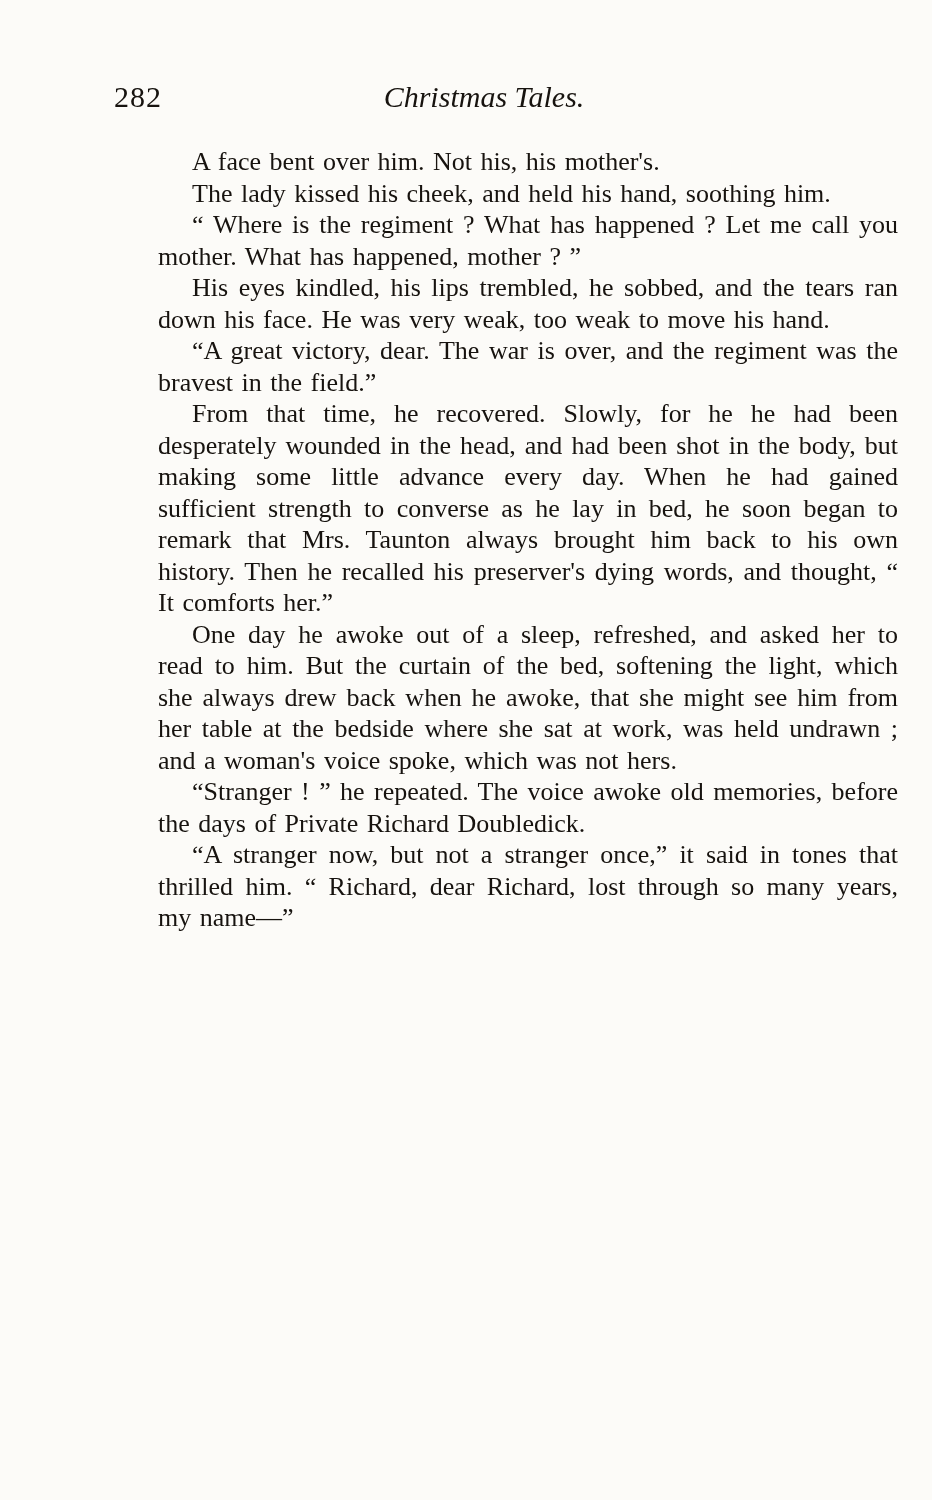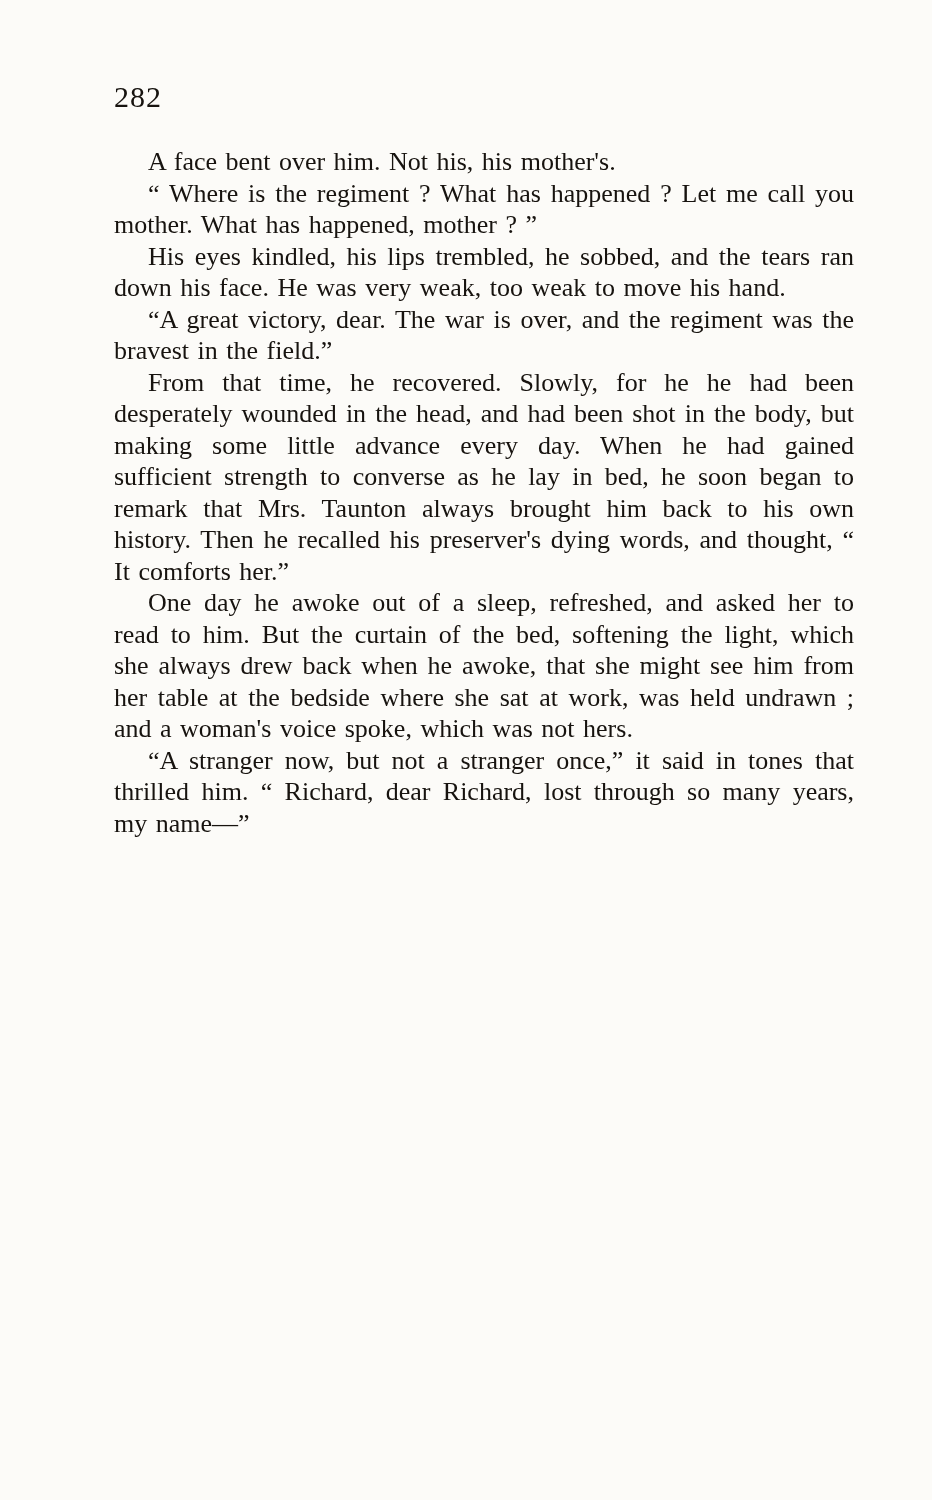--- a/index.html
+++ b/index.html
@@ -36,42 +36,46 @@
     position: absolute;
     left: 0;
     right: 0;
     top: 0;
     text-align: center;
     font-style: italic;
     font-size: 30px;
   }
   .text-block {
     width: 740px;
+    margin-left: 44px;
   }
   .text-block p {
     margin: 0;
     font-size: 26px;
     line-height: 31.5px;
     text-align: justify;
     text-indent: 34px;
     word-spacing: 2px;
   }
 </style>
 </head>
 <body>
 
 <div class="page">
 
   <div class="page-header">
     <span class="page-number">282</span>
+    <span class="header-title">Christmas Tales.</span>
   </div>
 
   <div class="text-block">
     <p>A face bent over him.  Not his, his mother's.</p>
+    <p>The lady kissed his cheek, and held his hand, soothing him.</p>
     <p>“ Where is the regiment ?  What has happened ?  Let me call you mother.  What has happened, mother ? ”</p>
     <p>His eyes kindled, his lips trembled, he sobbed, and the tears ran down his face.  He was very weak, too weak to move his hand.</p>
     <p>“A great victory, dear.  The war is over, and the regiment was the bravest in the field.”</p>
     <p>From that time, he recovered.  Slowly, for he he had been desperately wounded in the head, and had been shot in the body, but making some little advance every day.  When he had gained sufficient strength to converse as he lay in bed, he soon began to remark that Mrs. Taunton always brought him back to his own history.  Then he recalled his preserver's dying words, and thought, “ It comforts her.”</p>
     <p>One day he awoke out of a sleep, refreshed, and asked her to read to him.  But the curtain of the bed, softening the light, which she always drew back when he awoke, that she might see him from her table at the bedside where she sat at work, was held undrawn ; and a woman's voice spoke, which was not hers.</p>
+    <p>“Stranger ! ” he repeated.  The voice awoke old memories, before the days of Private Richard Doubledick.</p>
     <p>“A stranger now, but not a stranger once,” it said in tones that thrilled him.  “ Richard, dear Richard, lost through so many years, my name—”</p>
   </div>
 
 </div>
 
 </body></html>

